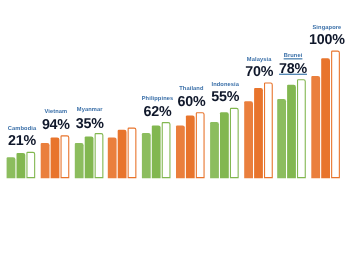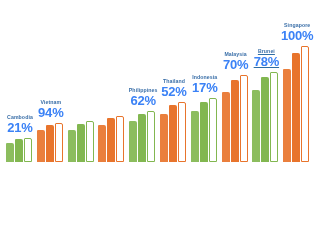--- a/index.html
+++ b/index.html
@@ -70,21 +70,21 @@
     font-weight: bold;
     color: #3a6fa8;
     letter-spacing: 0.1px;
     margin-bottom: 1px;
   }
 
   .country-value {
     display: block;
     font-size: 13px;
     font-weight: bold;
-    color: #3b82f6;
+    color: #0f172a;
     letter-spacing: -0.2px;
   }
 </style>
 </head>
 <body>
 
 <div id="chart-root">
   <div class="plot-area" id="plot-area">
       <div class="bar-group" style="left: 6px; bottom: 2px; width: 28px;">
         <div class="bar solid" style="height: 19.488px; background: rgb(130, 183, 80); opacity: 0.92;"></div>
@@ -102,20 +102,24 @@
       </div>
       <div class="label-block" style="top: 99.56px; left: 25.8px; width: 50px;">
         <span class="country-name">Vietnam</span>
         <span class="country-value">94%</span>
       </div>
       <div class="bar-group" style="left: 67.6px; bottom: 2px; width: 28px;">
         <div class="bar solid" style="height: 32.48px; background: rgb(130, 183, 80); opacity: 0.92;"></div>
         <div class="bar solid" style="height: 38.164px; background: rgb(130, 183, 80); opacity: 1;"></div>
         <div class="bar hollow" style="height: 40.6px; border-color: rgb(130, 183, 80);"></div>
       </div>
+      <div class="label-block" style="top: 98.4px; left: 56.6px; width: 50px;">
+        <span class="country-name">Myanmar</span>
+        <span class="country-value">35%</span>
+      </div>
       <div class="bar-group" style="left: 98.4px; bottom: 2px; width: 28px;">
         <div class="bar solid" style="height: 37.12px; background: rgb(232, 116, 44); opacity: 0.92;"></div>
         <div class="bar solid" style="height: 43.616px; background: rgb(232, 116, 44); opacity: 1;"></div>
         <div class="bar hollow" style="height: 46.4px; border-color: rgb(232, 116, 44);"></div>
       </div>
       <div class="bar-group" style="left: 129.2px; bottom: 2px; width: 28px;">
         <div class="bar solid" style="height: 40.832px; background: rgb(130, 183, 80); opacity: 0.92;"></div>
         <div class="bar solid" style="height: 47.9776px; background: rgb(130, 183, 80); opacity: 1;"></div>
         <div class="bar hollow" style="height: 51.04px; border-color: rgb(130, 183, 80);"></div>
       </div>
@@ -123,30 +127,30 @@
         <span class="country-name">Philippines</span>
         <span class="country-value">62%</span>
       </div>
       <div class="bar-group" style="left: 160px; bottom: 2px; width: 28px;">
         <div class="bar solid" style="height: 48.256px; background: rgb(232, 116, 44); opacity: 0.92;"></div>
         <div class="bar solid" style="height: 56.7008px; background: rgb(232, 116, 44); opacity: 1;"></div>
         <div class="bar hollow" style="height: 60.32px; border-color: rgb(232, 116, 44);"></div>
       </div>
       <div class="label-block" style="top: 78.68px; left: 149px; width: 50px;">
         <span class="country-name">Thailand</span>
-        <span class="country-value">52%</span>
+        <span class="country-value">60%</span>
       </div>
       <div class="bar-group" style="left: 190.8px; bottom: 2px; width: 28px;">
         <div class="bar solid" style="height: 51.04px; background: rgb(130, 183, 80); opacity: 0.92;"></div>
         <div class="bar solid" style="height: 59.972px; background: rgb(130, 183, 80); opacity: 1;"></div>
         <div class="bar hollow" style="height: 63.8px; border-color: rgb(130, 183, 80);"></div>
       </div>
       <div class="label-block" style="top: 75.2px; left: 179.8px; width: 50px;">
         <span class="country-name">Indonesia</span>
-        <span class="country-value">17%</span>
+        <span class="country-value">55%</span>
       </div>
       <div class="bar-group" style="left: 221.6px; bottom: 2px; width: 28px;">
         <div class="bar solid" style="height: 69.6px; background: rgb(232, 116, 44); opacity: 0.92;"></div>
         <div class="bar solid" style="height: 81.78px; background: rgb(232, 116, 44); opacity: 1;"></div>
         <div class="bar hollow" style="height: 87px; border-color: rgb(232, 116, 44);"></div>
       </div>
       <div class="label-block" style="top: 52px; left: 210.6px; width: 50px;">
         <span class="country-name">Malaysia</span>
         <span class="country-value">70%</span>
       </div>

